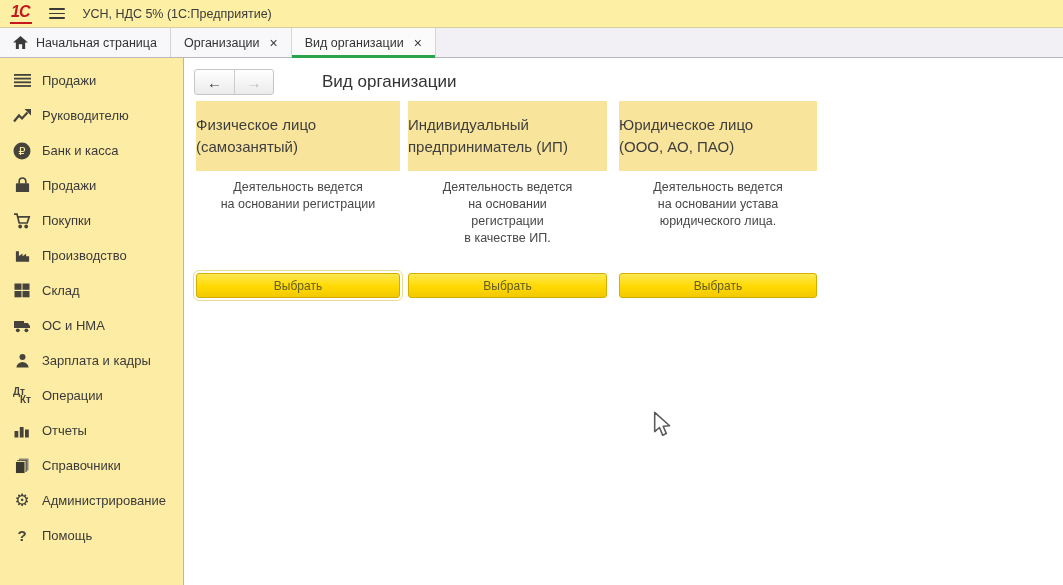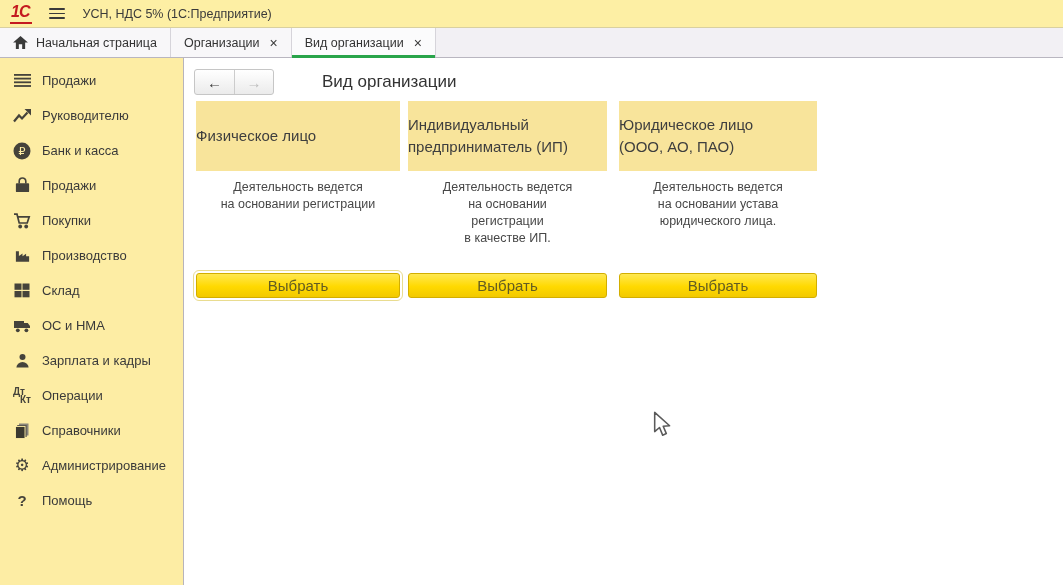--- a/index.html
+++ b/index.html
@@ -91,21 +91,21 @@
   }
   .card-desc {
     height:102px; padding-top:8px; text-align:center;
     font-size:12.5px; color:#474747; line-height:17px;
   }
   .card-desc .line { display:block; }
   .select-btn {
     width:100%; height:25px; cursor:pointer;
     background:linear-gradient(#ffe851 0%, #ffd900 55%, #f2c900 100%);
     border:1px solid #d2ae00; border-radius:3px;
-    font-family:"Liberation Sans", sans-serif; font-size:15px; color:#635c22;
+    font-family:"Liberation Sans", sans-serif; font-size:12px; color:#635c22;
   }
   .select-btn.focused { outline:1px solid #e9dc90; outline-offset:2px; }
 
   
   .cursor { position:absolute; left:653px; top:411px; pointer-events:none; }
 </style>
 </head>
 <body>
 
 <div class="topbar">
@@ -242,20 +242,32 @@
   <div class="side-item">
     <span class="side-icon">
       <span class="dtkt">
           <i>Дт</i>
           <i>Кт</i>
         </span>
     </span>
     <span>Операции</span>
   </div>
 
+  <div class="side-item">
+    <span class="side-icon">
+      <svg width="16" height="14" viewBox="0 0 16 14">
+          <g fill="#45433b">
+            <rect x="0.5" y="7" width="3.8" height="6.5"></rect>
+            <rect x="5.8" y="3" width="3.8" height="10.5"></rect>
+            <rect x="11" y="5.5" width="3.8" height="8"></rect>
+          </g>
+        </svg>
+    </span>
+    <span>Отчеты</span>
+  </div>
 
   <div class="side-item">
     <span class="side-icon">
       <svg width="16" height="16" viewBox="0 0 16 16">
           <rect x="5" y="0.5" width="9.5" height="12" fill="#8a867a"></rect>
           <rect x="3.2" y="2" width="9.5" height="12" fill="#5d5a50"></rect>
           <rect x="1.5" y="3.5" width="9.5" height="12" fill="#3b392f" stroke="#fdeda4" stroke-width="0.9"></rect>
         </svg>
     </span>
     <span>Справочники</span>
@@ -285,20 +297,21 @@
       <div class="nav-btn disabled">→</div>
     </div>
     <div class="page-title">Вид организации</div>
   </div>
 
   <div class="cards">
 
     <div class="card">
       <div class="card-header">
         <span>Физическое лицо</span>
+        <span>(самозанятый)</span>
       </div>
       <div class="card-desc">
         <span class="line">Деятельность ведется</span>
         <span class="line">на основании регистрации</span>
 
       </div>
       <button class="select-btn focused">Выбрать</button>
     </div>
 
     <div class="card">

